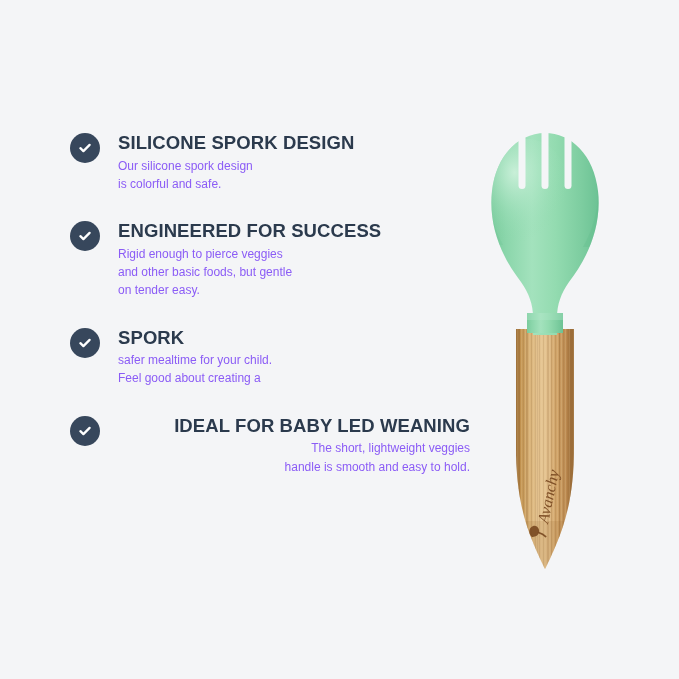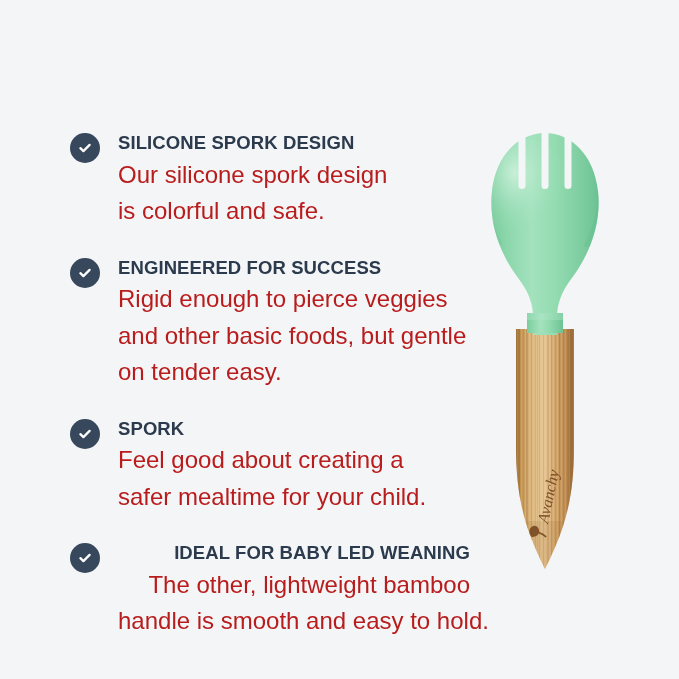--- a/index.html
+++ b/index.html
@@ -59,23 +59,23 @@
     line-height: 1.28;
     margin: 0 0 2px 0;
     white-space: nowrap;
   }
   .feature-lines {
     margin: 0;
     padding: 0;
     list-style: none;
   }
   .feature-lines li {
-    font-size: 24px;
+    font-size: 12px;
     font-weight: 300;
-    color: #b91c1c;
+    color: #8b5cf6;
     line-height: 1.52;
     white-space: nowrap;
   }
 
   
   .product {
     position: absolute;
     left: 455px;
     top: 100px;
     width: 180px;
@@ -118,34 +118,34 @@
     </div>
 
     <div class="feature">
       <div class="check-badge">
         <svg width="16" height="16" viewBox="0 0 16 16" aria-hidden="true">
           <path d="M3.4 8.2 L6.4 11.1 L12.6 4.9" fill="none" stroke="#ffffff" stroke-width="2.3" stroke-linecap="round" stroke-linejoin="round"></path>
         </svg>
       </div>
       <p class="feature-title">SPORK</p>
       <ul class="feature-lines">
+        <li>safer mealtime for your child.</li>
         <li>Feel good about creating a</li>
-        <li>safer mealtime for your child.</li>
       </ul>
     </div>
 
     <div class="feature">
       <div class="check-badge">
         <svg width="16" height="16" viewBox="0 0 16 16" aria-hidden="true">
           <path d="M3.4 8.2 L6.4 11.1 L12.6 4.9" fill="none" stroke="#ffffff" stroke-width="2.3" stroke-linecap="round" stroke-linejoin="round"></path>
         </svg>
       </div>
       <p class="feature-title">IDEAL FOR BABY LED WEANING</p>
       <ul class="feature-lines">
-        <li>The other, lightweight bamboo</li>
+        <li>The short, lightweight veggies</li>
         <li>handle is smooth and easy to hold.</li>
       </ul>
     </div>
 
   </div>
 
   <div class="product">
     <svg width="180" height="480" viewBox="0 0 180 480" aria-hidden="true">
       <defs>
 

